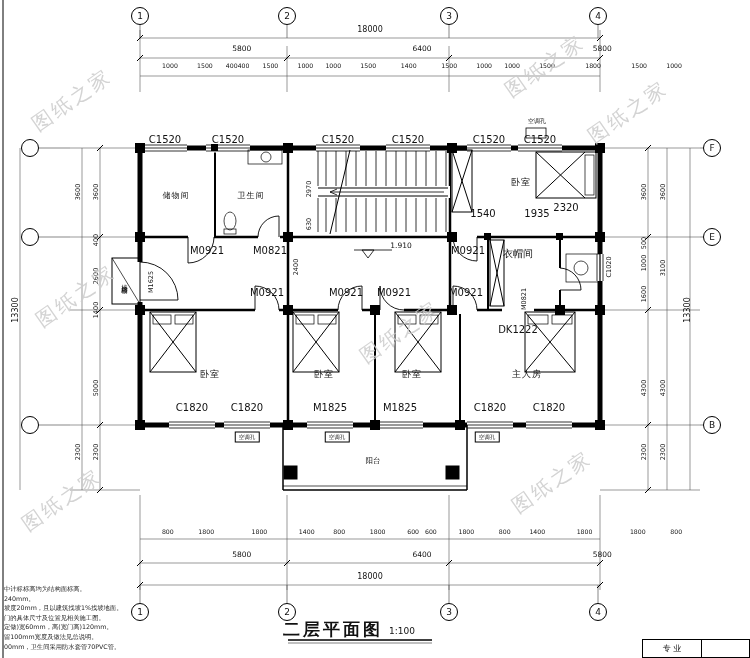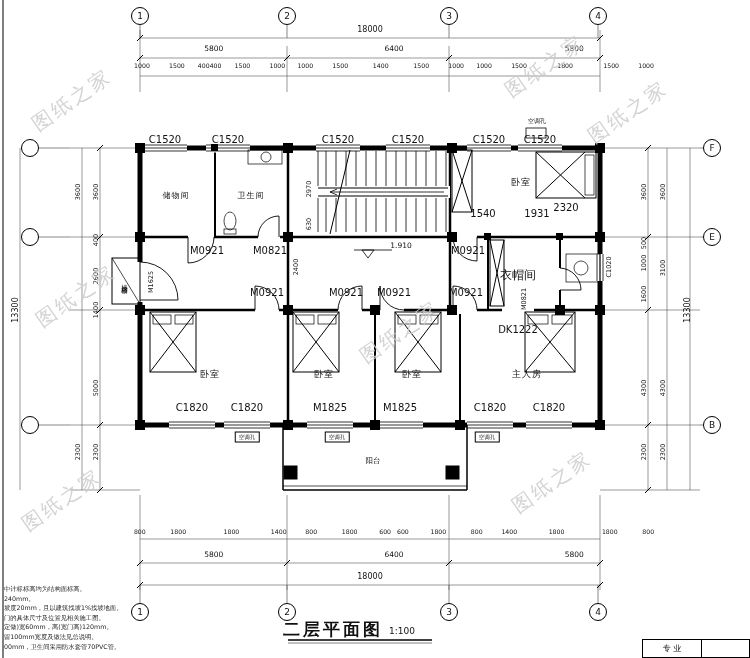--- a/index.html
+++ b/index.html
@@ -5,21 +5,21 @@
   body{margin:0;background:#fff}
   .sheet{position:relative;width:750px;height:658px;background:#fff;overflow:hidden;
          font-family:"DejaVu Sans",sans-serif;color:#111}
   .t{position:absolute;transform:translate(-50%,-50%);font-size:10px;white-space:nowrap;line-height:1}
   .tv{position:absolute;transform:translate(-50%,-50%) rotate(-90deg);font-size:6.5px;white-space:nowrap;line-height:1}
   .big{font-size:8px}
   .room{font-size:9px;letter-spacing:1px}
   .sm{font-size:6px}
   .bub{position:absolute;width:16px;height:16px;border:1px solid #000;border-radius:50%;background:#fff;
        text-align:center;line-height:16px;font-size:9px;transform:translate(-50%,-50%)}
-  .flexrow{position:absolute;display:flex;left:128px;width:532px}
+  .flexrow{position:absolute;display:flex;left:156px;width:532px}
   .flexrow span{flex-basis:0;text-align:center;line-height:1;white-space:nowrap;overflow:visible}
   .f-mid span{font-size:7.5px}
   .f-det span{font-size:6.2px}
   .wm{position:absolute;color:#ccc;font-size:20px;letter-spacing:3px;opacity:.85;
       transform:translate(-50%,-50%) rotate(-35deg);white-space:nowrap;pointer-events:none}
   .ac{position:absolute;transform:translate(-50%,-50%);font-size:5.5px;border:1px solid #000;
       padding:1px 3px;background:#fff;white-space:nowrap}
   .notes{position:absolute;left:4px;top:584px;font-size:6.3px;line-height:9.6px;color:#222}
   .tblock{position:absolute;left:642px;top:639px;width:106px;height:17px;border:1px solid #000;
           display:flex;align-items:center;background:#fff}
@@ -455,28 +455,28 @@
   <span class="t" style="left:549px;top:408px">C1820</span>
   <span class="t sm" style="left:537px;top:121px">空调孔</span>
   <span class="ac" style="left:247px;top:437px">空调孔</span>
   <span class="ac" style="left:337px;top:437px">空调孔</span>
   <span class="ac" style="left:487px;top:437px">空调孔</span>
 
   <span class="tv" style="left:309px;top:189px">2970</span>
   <span class="tv" style="left:309px;top:224px">630</span>
   <span class="tv" style="left:296px;top:267px">2400</span>
   <span class="t" style="left:483px;top:214px">1540</span>
-  <span class="t" style="left:537px;top:214px">1931</span>
+  <span class="t" style="left:537px;top:214px">1935</span>
   <span class="t" style="left:566px;top:208px">2320</span>
   <span class="t" style="left:401px;top:246px;font-size:7.5px">1.910</span>
 
   <span class="t room" style="left:176px;top:196px;font-size:8px">储物间</span>
   <span class="t room" style="left:251px;top:196px;font-size:8px">卫生间</span>
   <span class="t room" style="left:521px;top:182px">卧室</span>
-  <span class="t" style="left:518px;top:275px;font-size:12px">衣帽间</span>
+  <span class="t" style="left:518px;top:254px;font-size:10px">衣帽间</span>
   <span class="porchlbl" style="left:124px;top:281px">接门脸楼</span>
   <span class="t room" style="left:210px;top:374px">卧室</span>
   <span class="t room" style="left:324px;top:374px">卧室</span>
   <span class="t room" style="left:412px;top:374px">卧室</span>
   <span class="t room" style="left:527px;top:374px">主人房</span>
   <span class="t" style="left:373px;top:461px;font-size:7.5px">阳台</span>
 
   <span class="title-main" style="left:333px;top:629px">二层平面图</span>
   <span class="title-scale" style="left:402px;top:631px">1:100</span>
 

